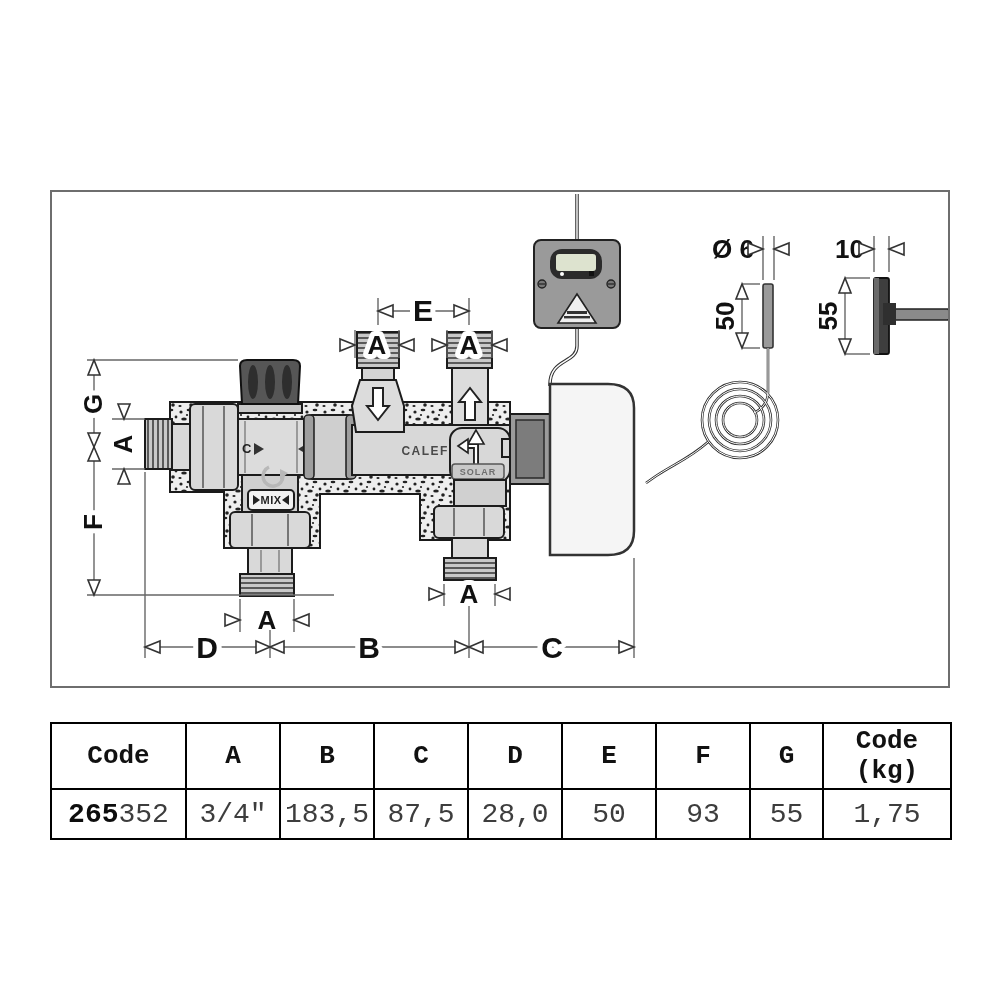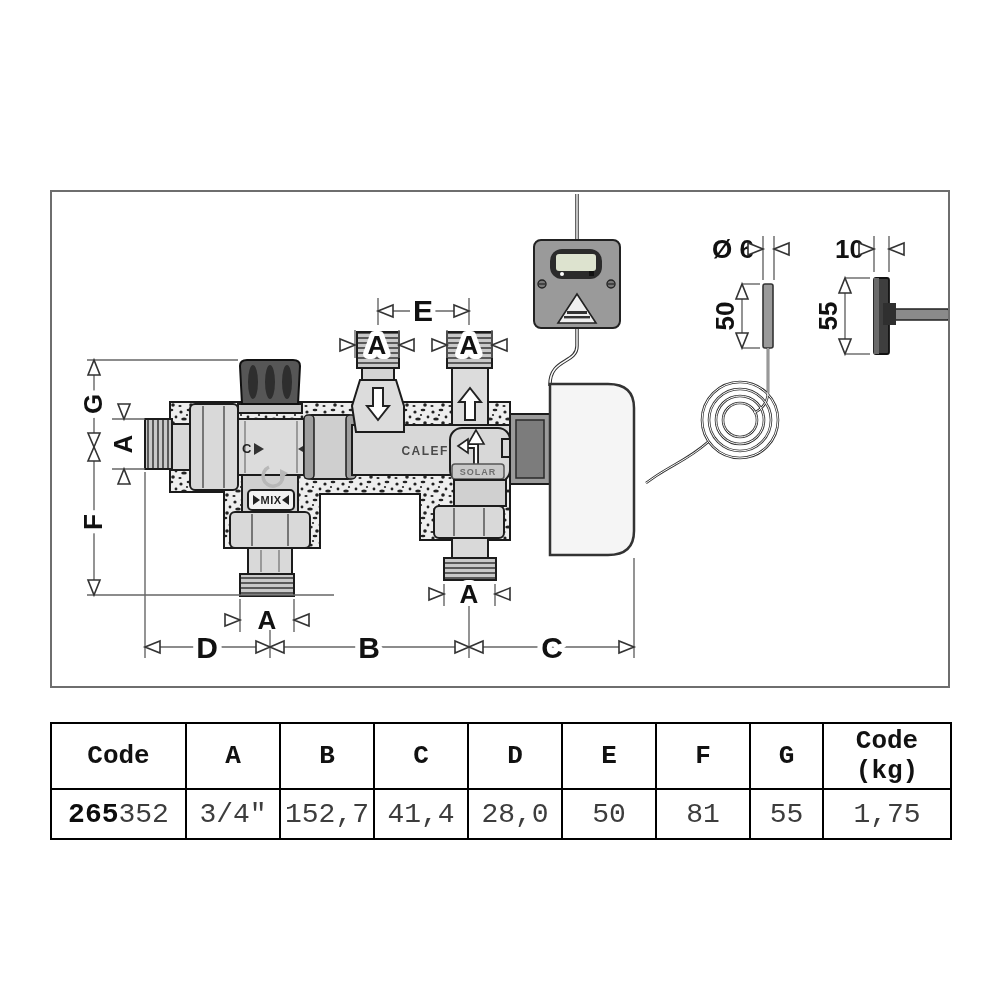--- a/index.html
+++ b/index.html
@@ -315,22 +315,22 @@
       <th>E</th>
       <th>F</th>
       <th>G</th>
       <th>Code (kg)</th>
     </tr>
   </thead>
   <tbody>
     <tr>
       <td><span class="codeB">265</span><span>352</span></td>
       <td>3/4"</td>
-      <td>152,7</td>
-      <td>41,4</td>
+      <td>183,5</td>
+      <td>87,5</td>
       <td>28,0</td>
       <td>50</td>
-      <td>81</td>
+      <td>93</td>
       <td>55</td>
       <td>1,75</td>
     </tr>
   </tbody>
 </table>
 
 </body></html>

